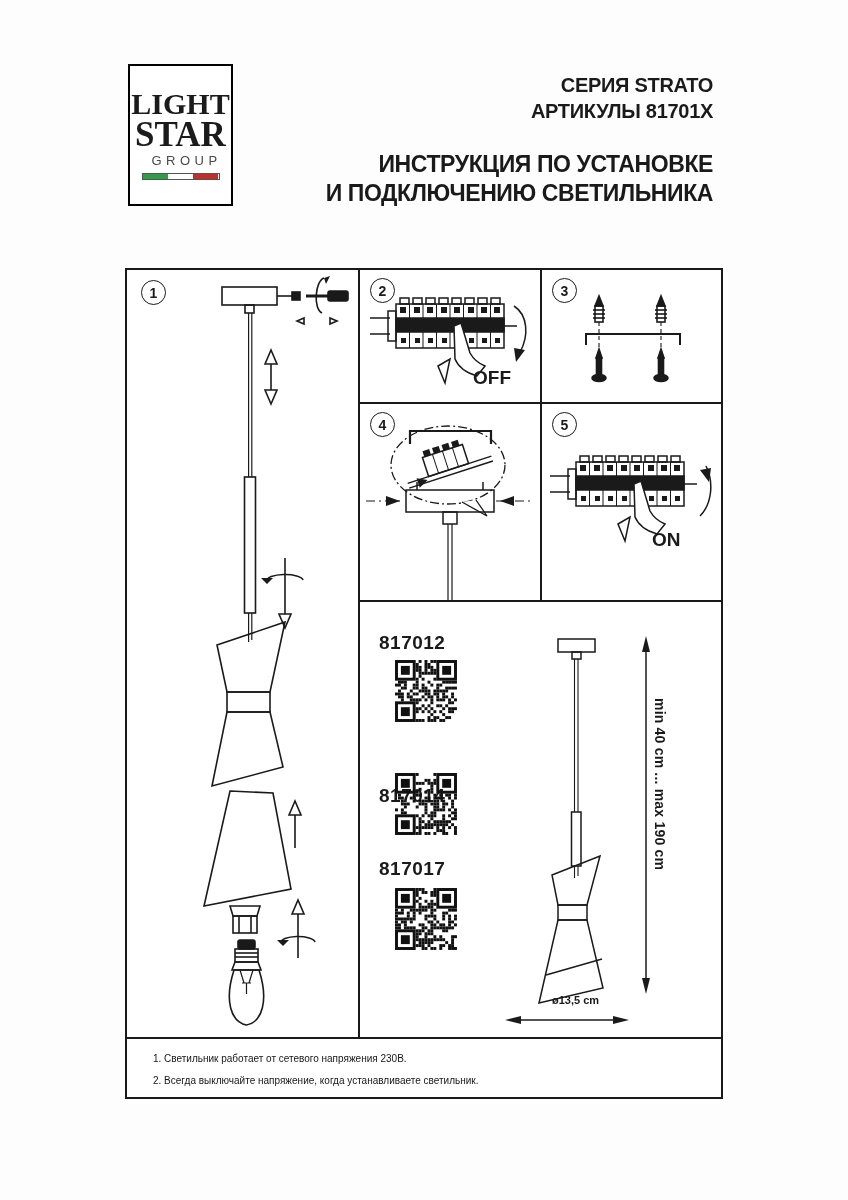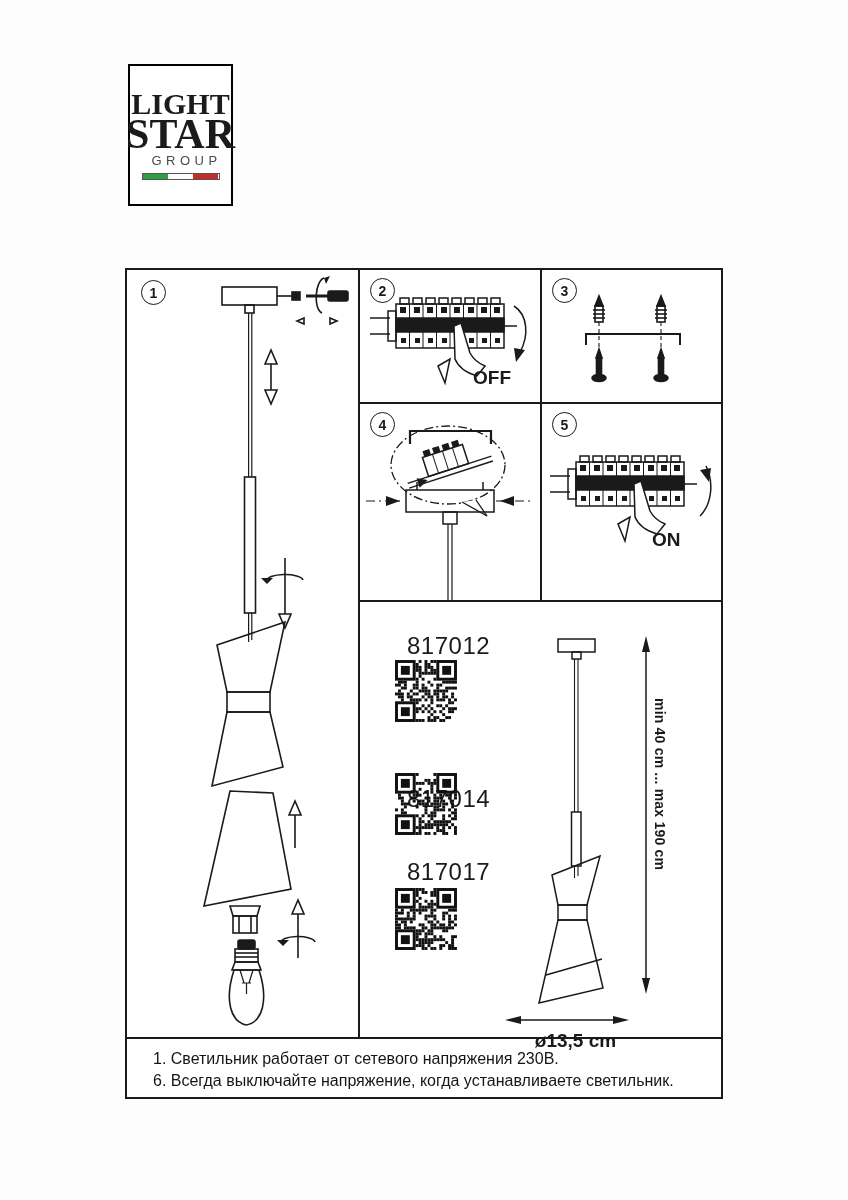--- a/index.html
+++ b/index.html
@@ -3,65 +3,72 @@
 <meta charset="utf-8">
 <style>
   html,body{margin:0;padding:0;background:#e9e9e9;}
   .page{position:relative;width:848px;height:1200px;background:#fdfdfd;margin:0 auto;
         font-family:"Liberation Sans",sans-serif;color:#1a1a1a;overflow:hidden;}
   
   .logo-box{position:absolute;left:128px;top:64px;width:101px;height:138px;
             border:2px solid #000000;background:#fff;display:flex;flex-direction:column;
             align-items:center;justify-content:center;}
   .logo-light{font-family:"Liberation Serif",serif;font-weight:bold;font-size:30px;line-height:28px;letter-spacing:0px;color:#1b1b1b;}
-  .logo-star{font-family:"Liberation Serif",serif;font-weight:bold;font-size:42px;line-height:33px;color:#1b1b1b;text-align:center;}
+  .logo-star{font-family:"Liberation Serif",serif;font-weight:bold;font-size:35px;line-height:33px;color:#1b1b1b;text-align:center;}
   .logo-group{font-size:13px;letter-spacing:4.5px;color:#4a4a4a;margin:2px 0 5px 12px;}
   .logo-flag{width:78px;height:7px;display:flex;border:1px solid #555;box-sizing:border-box;}
   .logo-flag span{flex:1;height:100%;}
   .header-titles{position:absolute;top:72px;right:135px;text-align:right;}
   .ht-series{font-weight:bold;font-size:20px;line-height:26px;letter-spacing:-0.3px;}
   .ht-articles{font-weight:bold;font-size:20px;line-height:26px;letter-spacing:-0.3px;}
   .ht-gap{height:26px;}
   .ht-instr{font-weight:bold;font-size:23px;line-height:29px;letter-spacing:-0.4px;}
   
   .main-box{position:absolute;left:125px;top:268px;width:598px;height:831px;
             border:2px solid #1a1a1a;box-sizing:border-box;background:#fff;}
   .divider{position:absolute;background:#1a1a1a;}
   .panel{position:absolute;}
   .badge{position:absolute;width:25px;height:25px;border:1.7px solid #1a1a1a;border-radius:50%;
          display:flex;align-items:center;justify-content:center;font-weight:bold;font-size:14px;
          box-sizing:border-box;background:#fff;z-index:3;}
   svg.diagram{position:absolute;left:0;top:0;}
   
-  .qr-label{position:absolute;left:47px;font-weight:normal;font-size:24px;letter-spacing:0.5px;}
+  .qr-label{position:absolute;left:19px;font-weight:bold;font-size:19px;letter-spacing:0.5px;}
   .qr-svg{position:absolute;left:35px;}
   .dim-vertical{position:absolute;left:292px;top:96px;writing-mode:vertical-rl;
                 font-weight:bold;font-size:14px;letter-spacing:0.2px;white-space:nowrap;}
   .dim-diameter{position:absolute;left:158px;top:392px;width:115px;text-align:center;
-                font-weight:bold;font-size:19px;margin-top:36px;}
+                font-weight:bold;font-size:11px;}
   
   .notes{position:absolute;left:0;top:769px;width:594px;height:58px;padding:9px 0 0 26px;box-sizing:border-box;}
-  .note-line{font-size:16px;line-height:22px;color:#161616;}
+  .note-line{font-size:10px;line-height:22px;color:#161616;}
 </style>
 </head>
 <body>
 
 <div class="page">
 
   <div class="logo-box">
     <div class="logo-light">LIGHT</div>
     <div class="logo-star">STAR</div>
     <div class="logo-group">GROUP</div>
     <div class="logo-flag">
       <span style="background: rgb(47, 158, 69);"></span>
       <span style="background: rgb(255, 255, 255);"></span>
       <span style="background: rgb(194, 47, 42);"></span>
     </div>
   </div>
 
+  <div class="header-titles">
+    <div class="ht-series">СЕРИЯ STRATO</div>
+    <div class="ht-articles">АРТИКУЛЫ 81701X</div>
+    <div class="ht-gap"></div>
+    <div class="ht-instr">ИНСТРУКЦИЯ ПО УСТАНОВКЕ</div>
+    <div class="ht-instr">И ПОДКЛЮЧЕНИЮ СВЕТИЛЬНИКА</div>
+  </div>
 
   <div class="main-box">
 
     <div class="divider" style="left:231px;top:0;width:2px;height:767px;"></div>
     <div class="divider" style="left:413px;top:0;width:2px;height:330px;"></div>
     <div class="divider" style="left:231px;top:132px;width:363px;height:2px;"></div>
     <div class="divider" style="left:231px;top:330px;width:363px;height:2px;"></div>
     <div class="divider" style="left:0;top:767px;width:594px;height:2px;"></div>
 
     <div class="panel" style="left:0;top:0;width:231px;height:767px;">
@@ -791,17 +798,17 @@
         <line x1="149" y1="418" x2="265" y2="418"></line>
         <polygon points="161,414 145,418 161,422" fill="#1a1a1a" stroke="none"></polygon>
         <polygon points="253,414 269,418 253,422" fill="#1a1a1a" stroke="none"></polygon>
       </svg>
       <div class="dim-vertical">min 40 cm ... max 190 cm</div>
       <div class="dim-diameter">ø13,5 cm</div>
     </div>
 
     <div class="notes">
       <div class="note-line">1. Светильник работает от сетевого напряжения 230В.</div>
-      <div class="note-line">6. Всегда выключайте напряжение, когда устанавливаете светильник.</div>
+      <div class="note-line">2. Всегда выключайте напряжение, когда устанавливаете светильник.</div>
     </div>
 
   </div>
 </div>
 
 </body></html>

